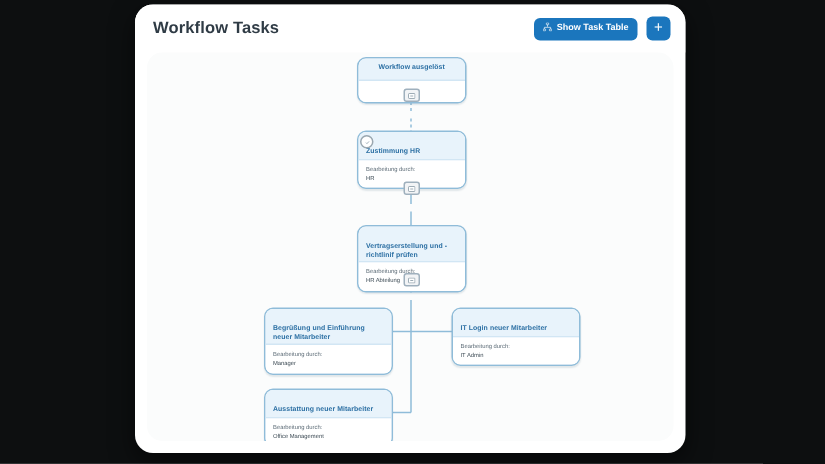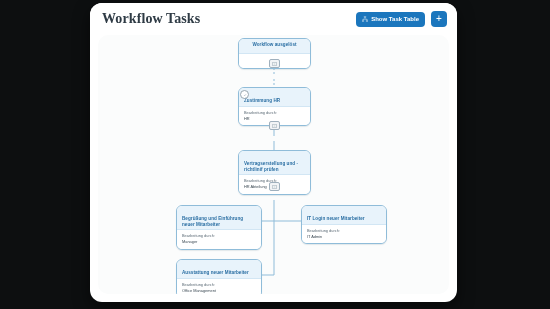--- a/index.html
+++ b/index.html
@@ -42,25 +42,24 @@
   .app-header {
     height: 32px;
     flex: 0 0 32px;
     background: #ffffff;
     display: flex;
     align-items: center;
     padding: 0 10px 0 12px;
     box-sizing: border-box;
   }
   .page-title {
-    font-size: 14px;
+    font-size: 11px;
     font-weight: bold;
     color: #2f3b45;
     letter-spacing: 0.1px;
-    font-family: Liberation Serif, serif;
   }
   .header-actions {
     margin-left: auto;
     display: flex;
     align-items: center;
     gap: 6px;
   }
   .btn-primary {
     display: flex;
     align-items: center;

